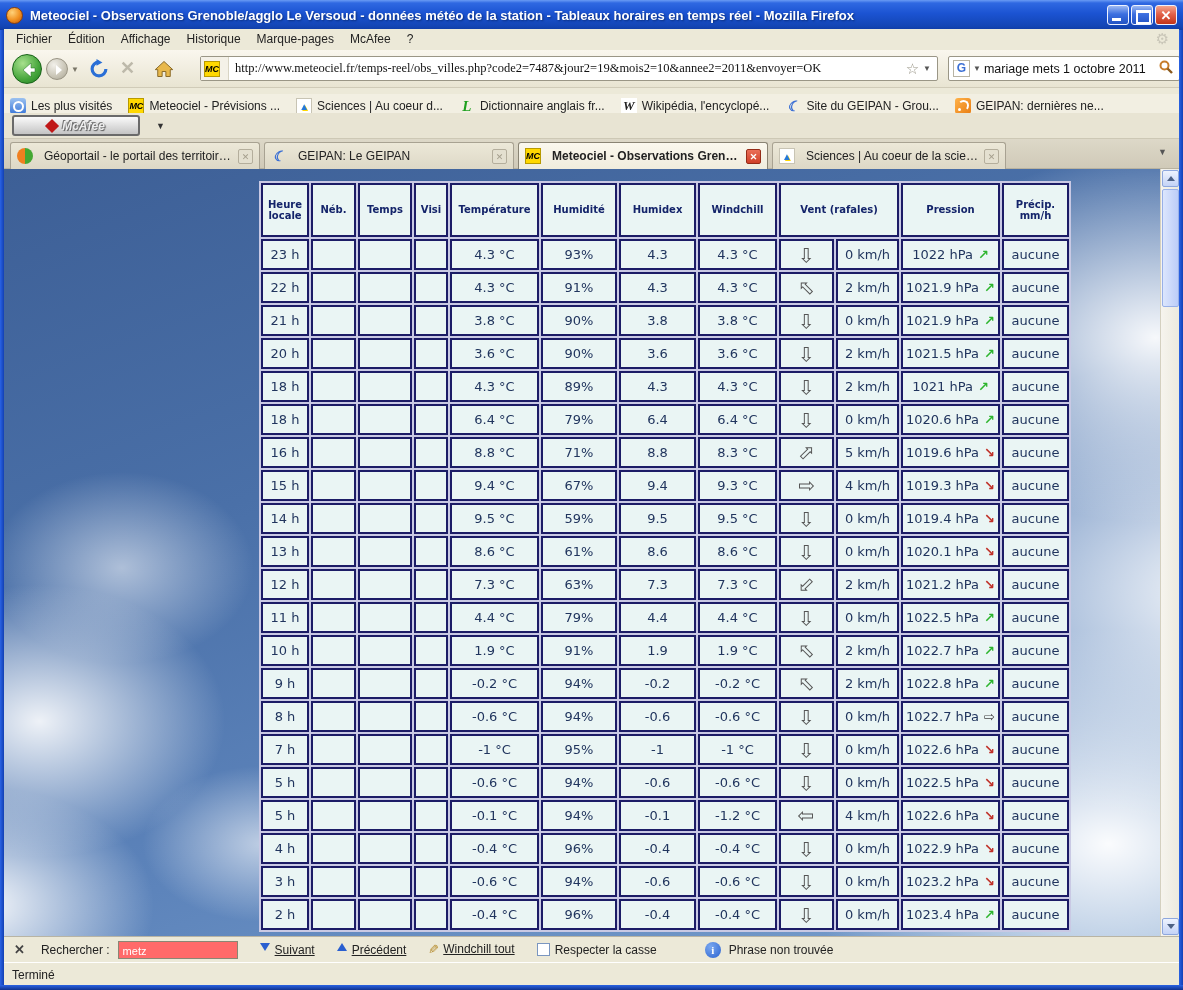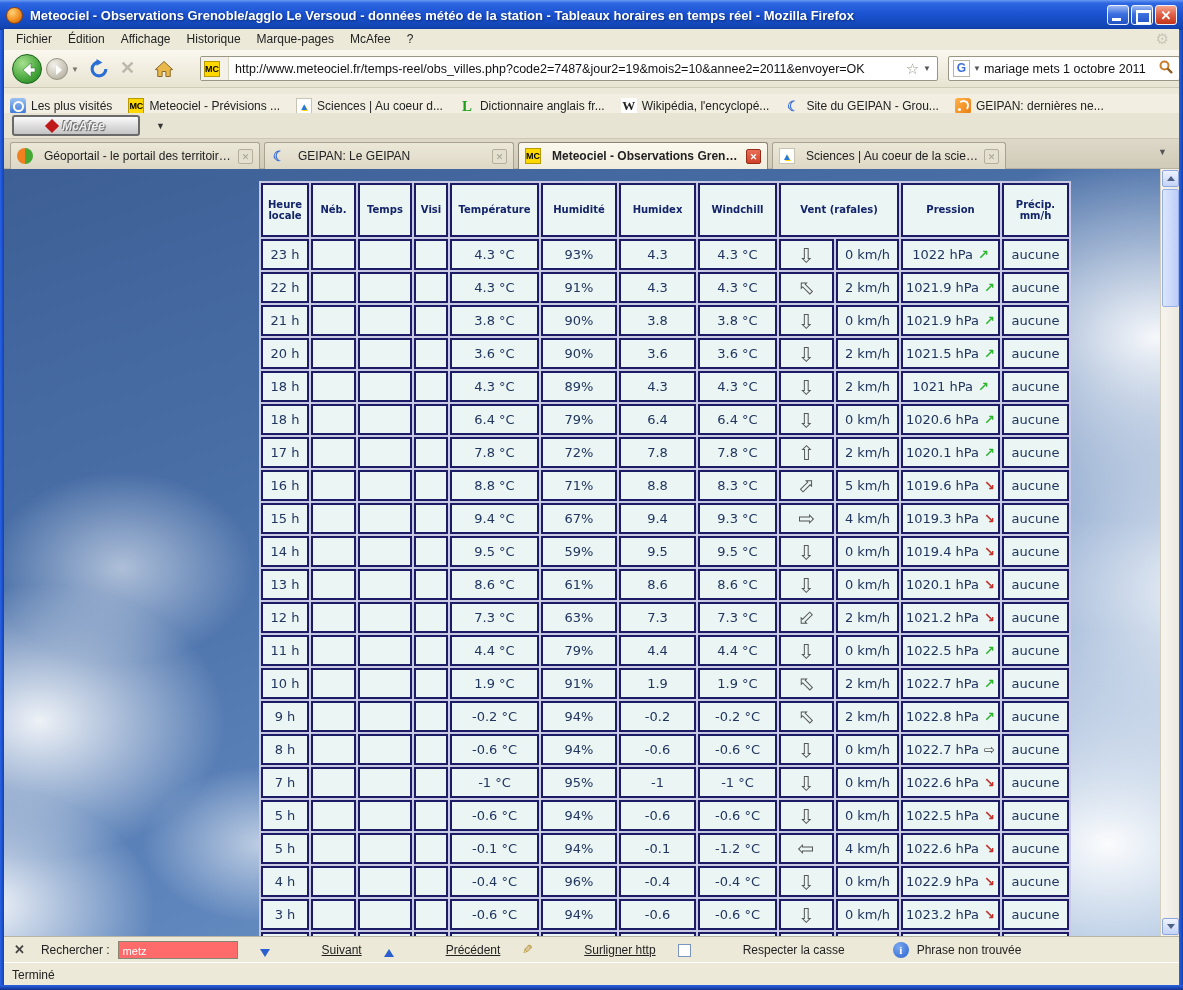--- a/index.html
+++ b/index.html
@@ -47,36 +47,36 @@
   .nav-fwd { position:absolute; left:42px; top:8px; width:22px; height:22px; border-radius:50%;
     background:radial-gradient(circle at 35% 30%, #f2f0ea, #c9c5b6 60%, #a8a494); border:1px solid #999484; }
   .nav-drop { position:absolute; font-size:8px; color:#7a7668; }
   .nav-reload { position:absolute; left:84px; top:8px; width:22px; height:22px; }
   .nav-stop { position:absolute; left:116px; top:7px; font-size:18px; font-weight:bold; color:#bdb9aa; }
   .nav-home { position:absolute; left:150px; top:9px; width:20px; height:20px; }
   .url-box { position:absolute; left:196px; top:6px; width:738px; height:25px; background:#fff;
     border:1px solid #9a9686; border-radius:2px; display:flex; align-items:center; }
   .favicon-slot { width:28px; height:23px; background:#f4f1e8; border-right:1px solid #d8d4c4;
     display:flex; align-items:center; justify-content:center; flex:0 0 auto; }
-  .url-text { font-size:12.5px; color:#111; padding:0 6px; white-space:nowrap; overflow:hidden; flex:1; }
+  .url-text { font-size:12.5px; color:#111; padding:0 6px; white-space:nowrap; overflow:hidden; flex:1;font-family:Liberation Serif, serif; }
   .url-star { font-size:15px; color:#9a9688; margin-right:4px; }
   .url-drop { font-size:8px; color:#555; margin-right:6px; }
   .search-box { position:absolute; left:944px; top:6px; width:232px; height:25px; background:#fff;
     border:1px solid #9a9686; border-radius:2px; display:flex; align-items:center; }
   .g-icon { width:17px; height:17px; margin-left:4px; border:1px solid #b8b4a4; background:#fff;
     color:#3b6fd4; font-weight:bold; font-size:12px; text-align:center; line-height:15px; flex:0 0 auto; }
   .search-drop { font-size:8px; color:#555; margin:0 3px; }
   .search-text { font-size:12.5px; color:#111; flex:1; white-space:nowrap; overflow:hidden; }
   .magnifier { margin-right:5px; flex:0 0 auto; }
   
   .bookmarksbar { position:absolute; left:4px; top:94px; width:1175px; height:25px;
     background:#f2efe2; border-bottom:1px solid #d8d4c4; display:flex; align-items:center; padding-left:6px; }
   .bookmark { display:flex; align-items:center; margin-right:16px; font-size:12px; color:#222; white-space:nowrap; }
   .bicon { width:16px; height:16px; margin-right:5px; display:inline-flex; align-items:center;
-    justify-content:center; font-size:12px; position:relative; flex:0 0 auto; }
+    justify-content:center; font-size:12px; position:relative; flex:0 0 auto;font-style:italic; }
   .ico-most-visited { background:linear-gradient(180deg,#9cc2f0,#3b77d9); border-radius:3px; }
   .ico-most-visited::after { content:""; width:7px; height:7px; border:2px solid #fff; border-radius:50%; }
   .ico-mc { background:#ffd800; color:#000; font-weight:bold; font-size:9px; border:1px solid #b89a00; }
   .ico-sciences { background:#fff; border:1px solid #c8c4b4; }
   .ico-sciences::after { content:"▲"; color:#2478d8; font-size:10px; text-shadow:1px 1px 0 #ffd800; }
   .ico-dict { color:#1fa01f; font-weight:bold; font-size:15px; font-family:"Liberation Serif",serif; }
   .ico-wikipedia { color:#222; font-weight:bold; font-size:13px; font-family:"Liberation Serif",serif; background:#fff; }
   .ico-moon { color:#3b6fd4; font-weight:bold; font-size:14px; }
   .ico-rss { background:linear-gradient(135deg,#ffb24a,#e87d12); border-radius:3px; }
   .ico-rss::before { content:""; position:absolute; left:3px; bottom:3px; width:3px; height:3px;
@@ -147,21 +147,21 @@
     border-top:5px solid #4d6185; }
   .sb-thumb { position:absolute; left:1px; top:20px; width:17px; height:118px; border:1px solid #98b0e8;
     border-radius:2px; background:linear-gradient(90deg,#dce6fd,#bccdf8); }
   
   .findbar { position:absolute; left:4px; top:936px; width:1175px; height:26px;
     background:#ece9d8; border-top:1px solid #b8b4a4; display:flex; align-items:center; font-size:12px; color:#222; }
   .fb-close { margin-left:10px; font-size:13px; font-weight:bold; color:#444; }
   .fb-label { margin-left:16px; }
   .fb-input { margin-left:8px; width:120px; height:18px; background:#ff6a6a; border:1px solid #8a8674;
     color:#fff; font-size:11px; padding:2px 4px; line-height:14px; }
-  .fb-btn { display:flex; align-items:flex-end; margin-left:22px;gap:47px; }
+  .fb-btn { display:flex; align-items:flex-start; margin-left:22px; }
   .fb-arrow-down { width:0; height:0; border-left:5px solid transparent; border-right:5px solid transparent;
     border-top:8px solid #2a5fd0; margin-right:5px; }
   .fb-arrow-up { width:0; height:0; border-left:5px solid transparent; border-right:5px solid transparent;
     border-bottom:8px solid #2a5fd0; margin-right:5px; }
   .fb-pen { color:#b58a2a; font-size:13px; margin-right:4px; display:inline-block; transform:scaleX(-1); }
   .fb-check { width:13px; height:13px; background:#fff; border:1px solid #7a96c0; margin-right:5px; }
   .fb-info { width:16px; height:16px; border-radius:50%; margin-left:48px; margin-right:8px;
     background:radial-gradient(circle at 35% 30%, #7aa8f0, #2a62d0); color:#fff; font-weight:bold;
     font-size:11px; text-align:center; line-height:16px; font-family:"Liberation Serif",serif; }
   .fb-underline { text-decoration:underline; }
@@ -413,34 +413,20 @@
             <td>6.4 °C</td>
             <td>79%</td>
             <td>6.4</td>
             <td>6.4 °C</td>
             <td><span class="wind-arrow rot-down">⇧</span></td>
             <td>0 km/h</td>
             <td>1020.6 hPa<span class="trend trend-up">↗</span></td>
             <td>aucune</td>
           </tr>
           <tr>
-            <td>17 h</td>
-            <td></td>
-            <td></td>
-            <td></td>
-            <td>7.8 °C</td>
-            <td>72%</td>
-            <td>7.8</td>
-            <td>7.8 °C</td>
-            <td><span class="wind-arrow rot-up">⇧</span></td>
-            <td>2 km/h</td>
-            <td>1020.1 hPa<span class="trend trend-up">↗</span></td>
-            <td>aucune</td>
-          </tr>
-          <tr>
             <td>16 h</td>
             <td></td>
             <td></td>
             <td></td>
             <td>8.8 °C</td>
             <td>71%</td>
             <td>8.8</td>
             <td>8.3 °C</td>
             <td><span class="wind-arrow rot-ne">⇧</span></td>
             <td>5 km/h</td>
@@ -664,21 +650,21 @@
   <span class="fb-btn">
     <span class="fb-arrow-down"></span>
     <span class="fb-underline">Suivant</span>
   </span>
   <span class="fb-btn">
     <span class="fb-arrow-up"></span>
     <span class="fb-underline">Précédent</span>
   </span>
   <span class="fb-btn">
     <span class="fb-pen">✎</span>
-    <span class="fb-underline">Surligner http</span>
+    <span class="fb-underline">Windchill tout</span>
   </span>
   <span class="fb-btn">
     <span class="fb-check"></span>
     <span>Respecter la casse</span>
   </span>
   <span class="fb-info">i</span>
   <span>Phrase non trouvée</span>
 </div>
 
 <div class="statusbar">

